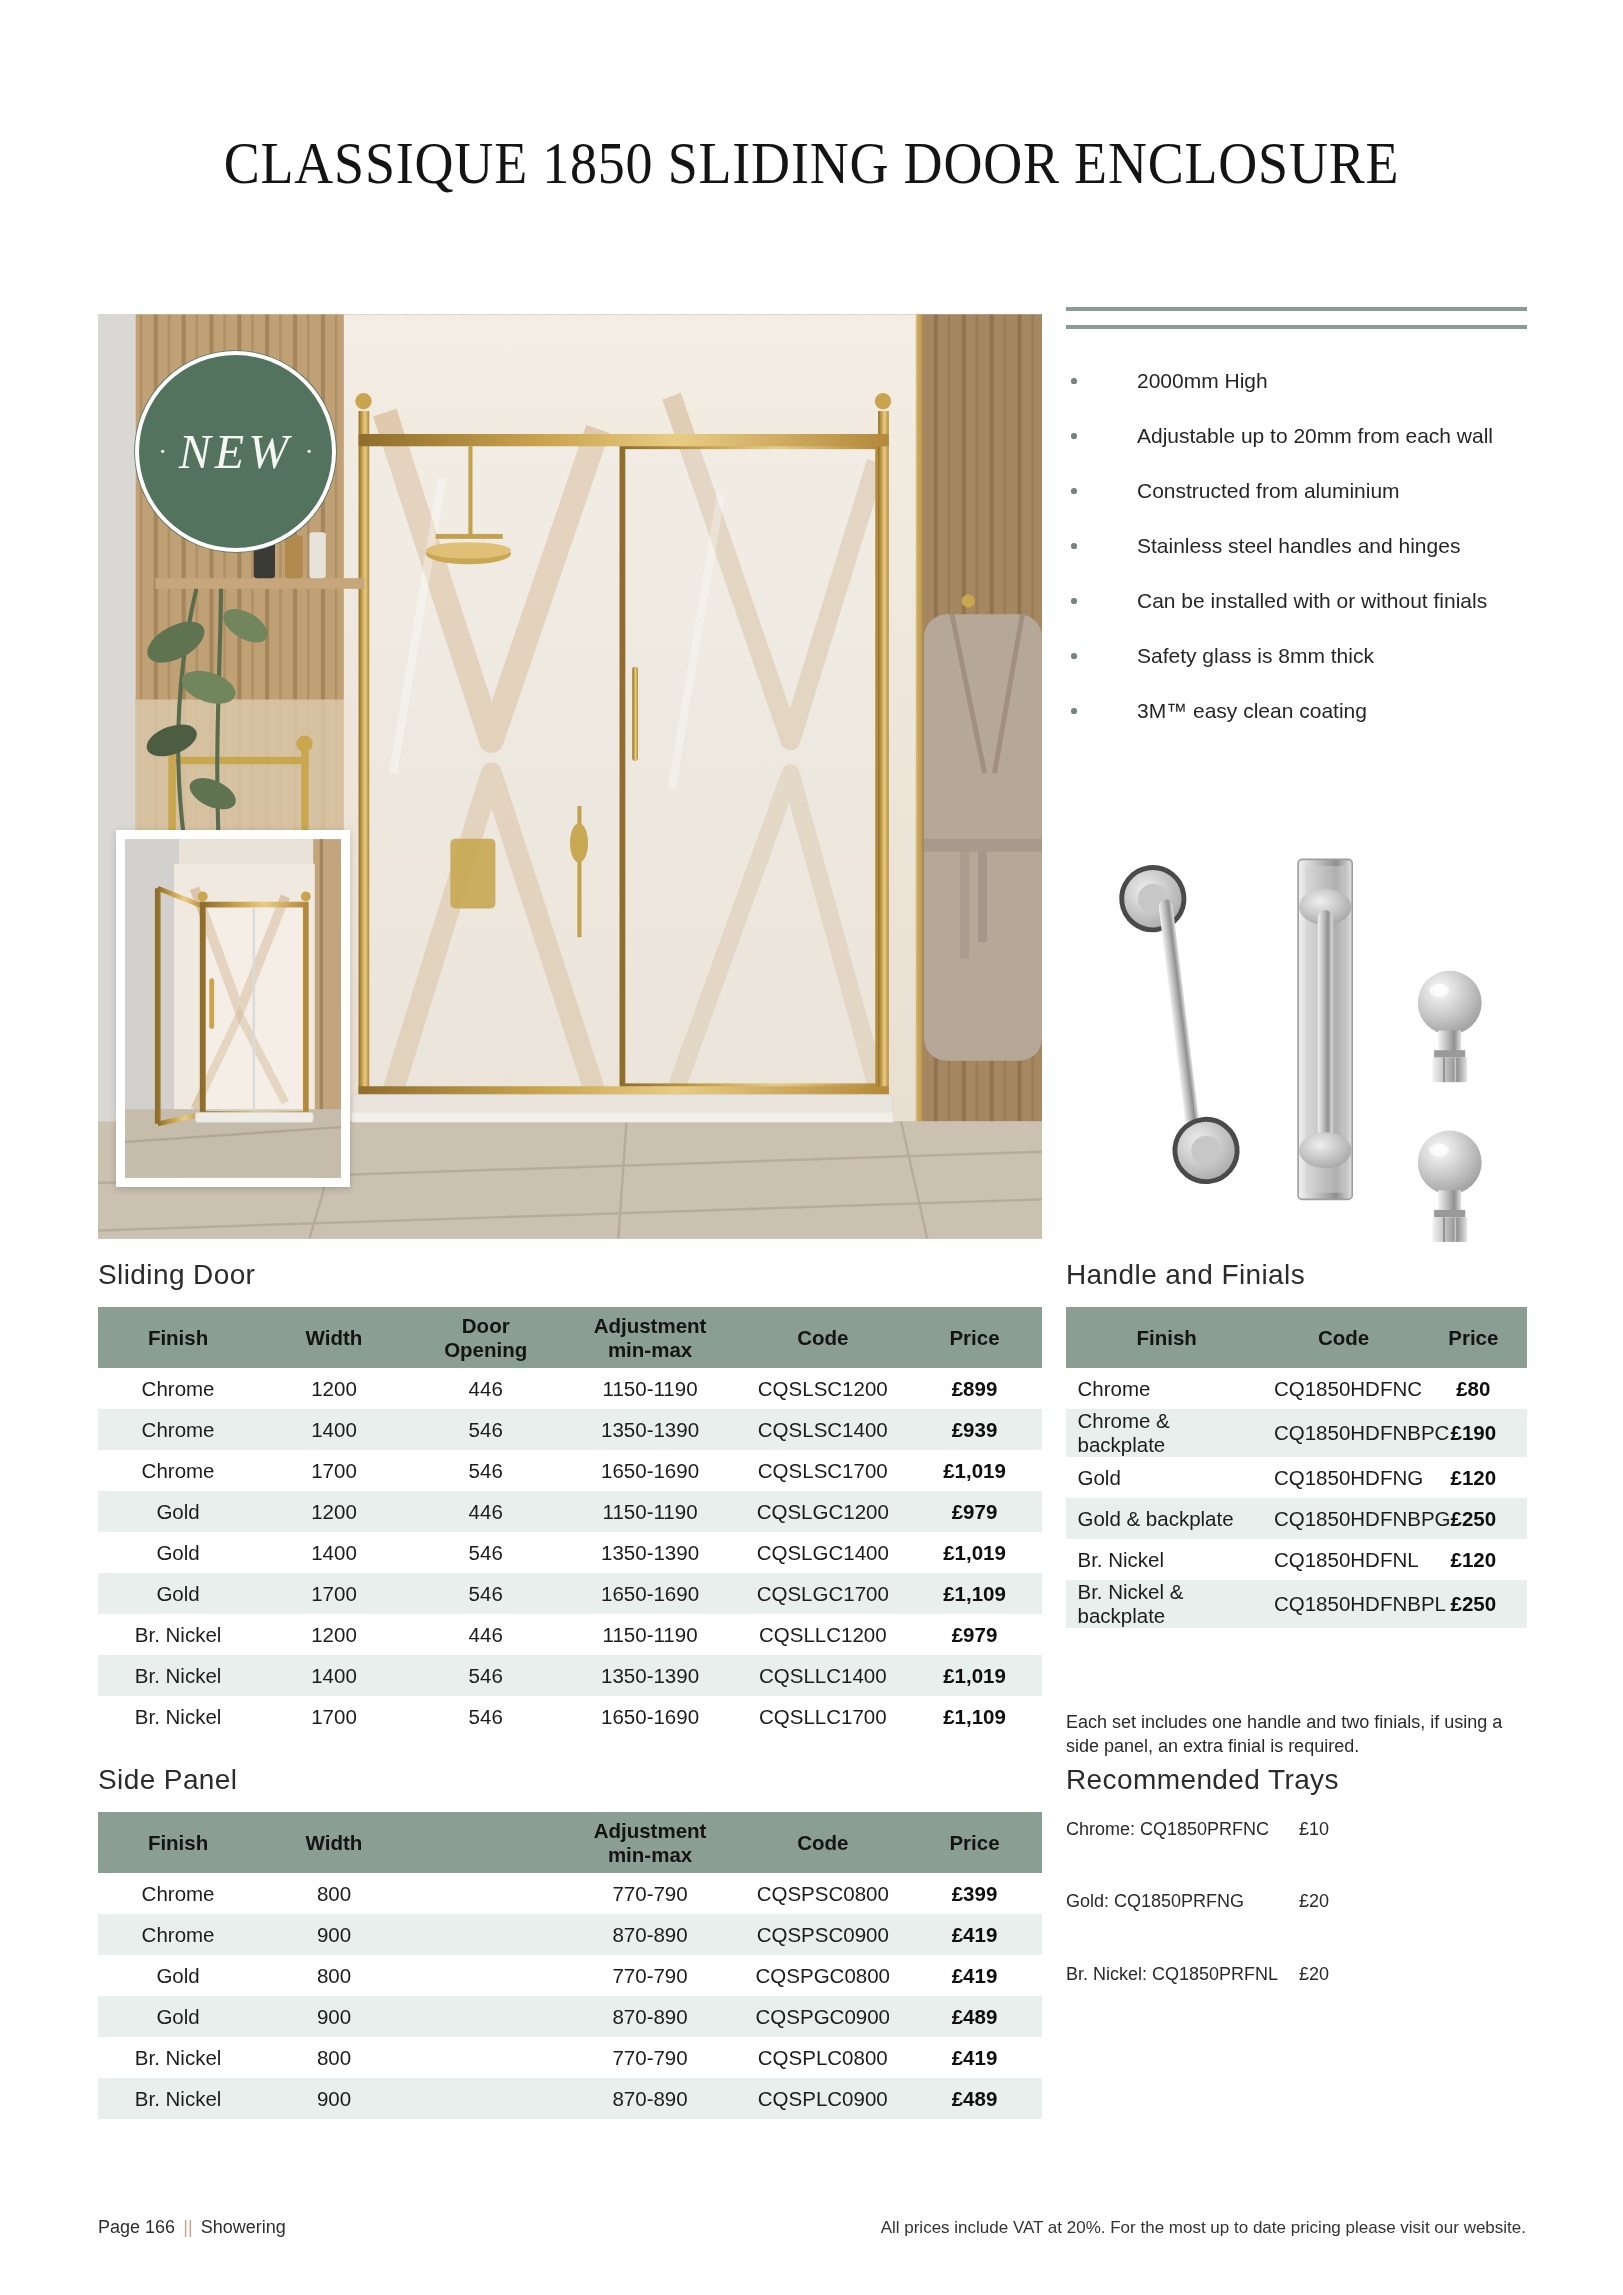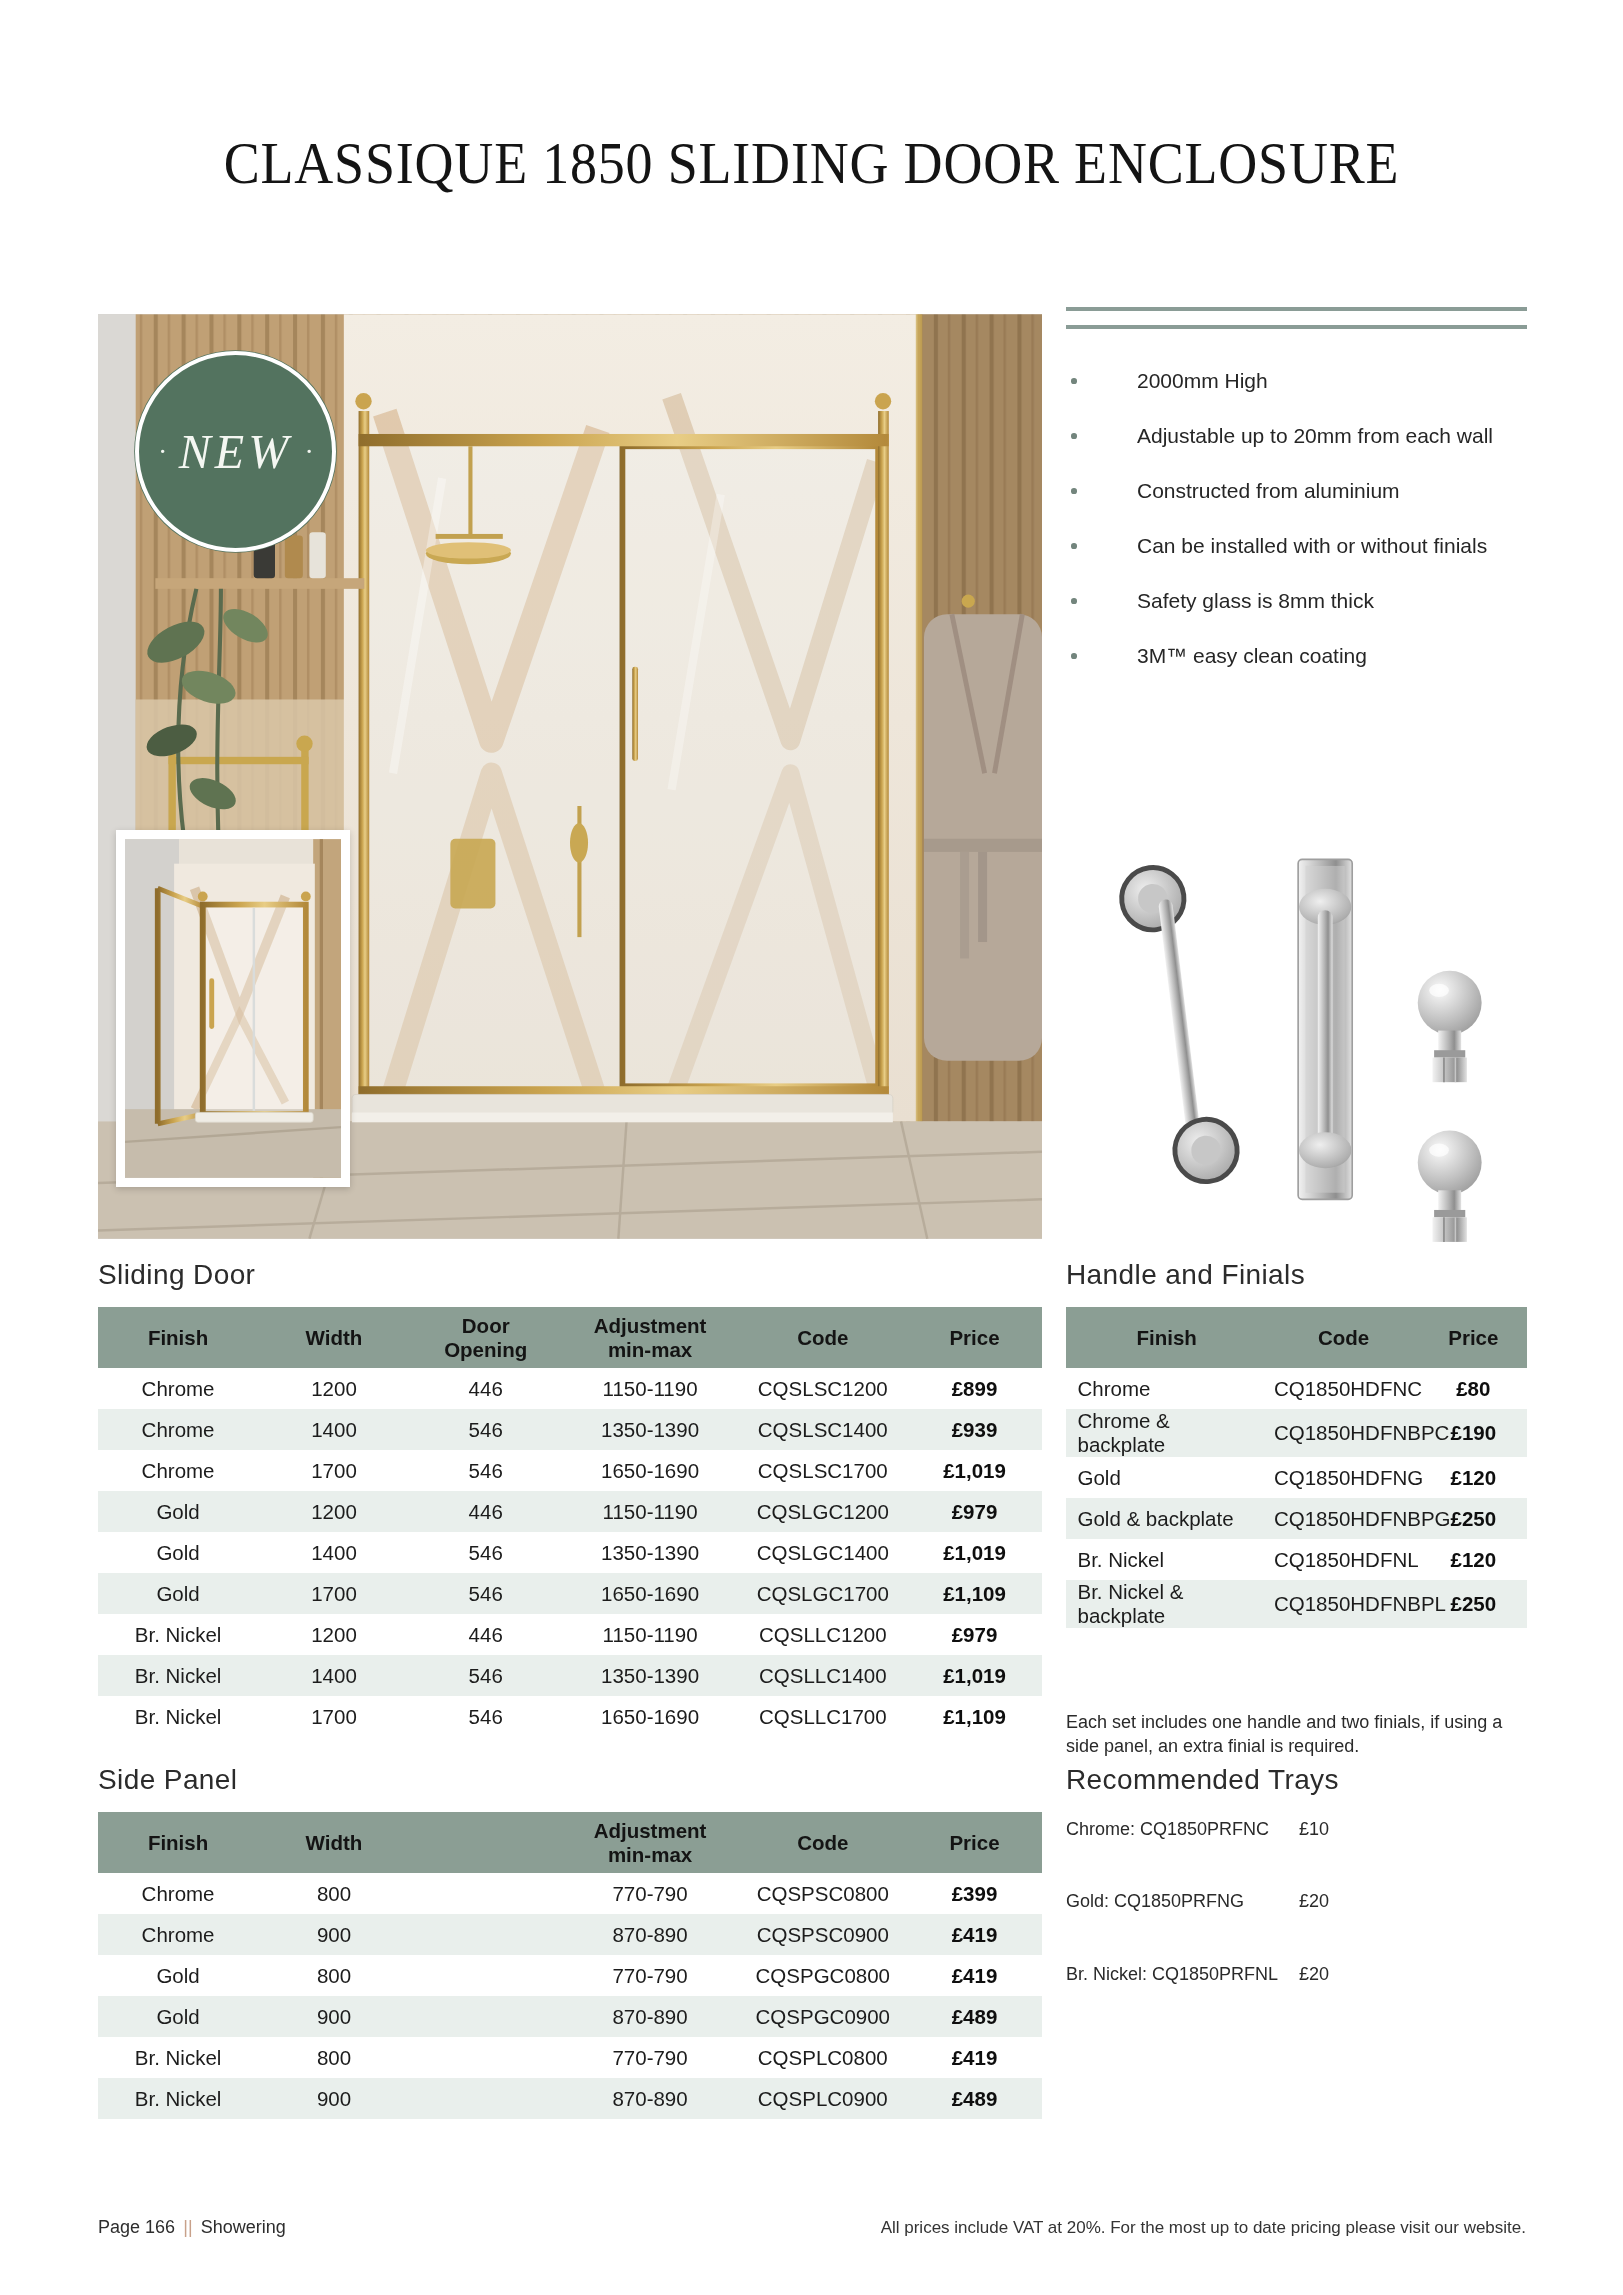--- a/index.html
+++ b/index.html
@@ -228,20 +228,24 @@
         <li>
           <span class="fdot"></span>
           <span>Adjustable up to 20mm from each wall</span>
         </li>
         <li>
           <span class="fdot"></span>
           <span>Constructed from aluminium</span>
         </li>
         <li>
           <span class="fdot"></span>
+          <span>Stainless steel handles and hinges</span>
+        </li>
+        <li>
+          <span class="fdot"></span>
           <span>Can be installed with or without finials</span>
         </li>
         <li>
           <span class="fdot"></span>
           <span>Safety glass is 8mm thick</span>
         </li>
         <li>
           <span class="fdot"></span>
           <span>3M™ easy clean coating</span>
         </li>

